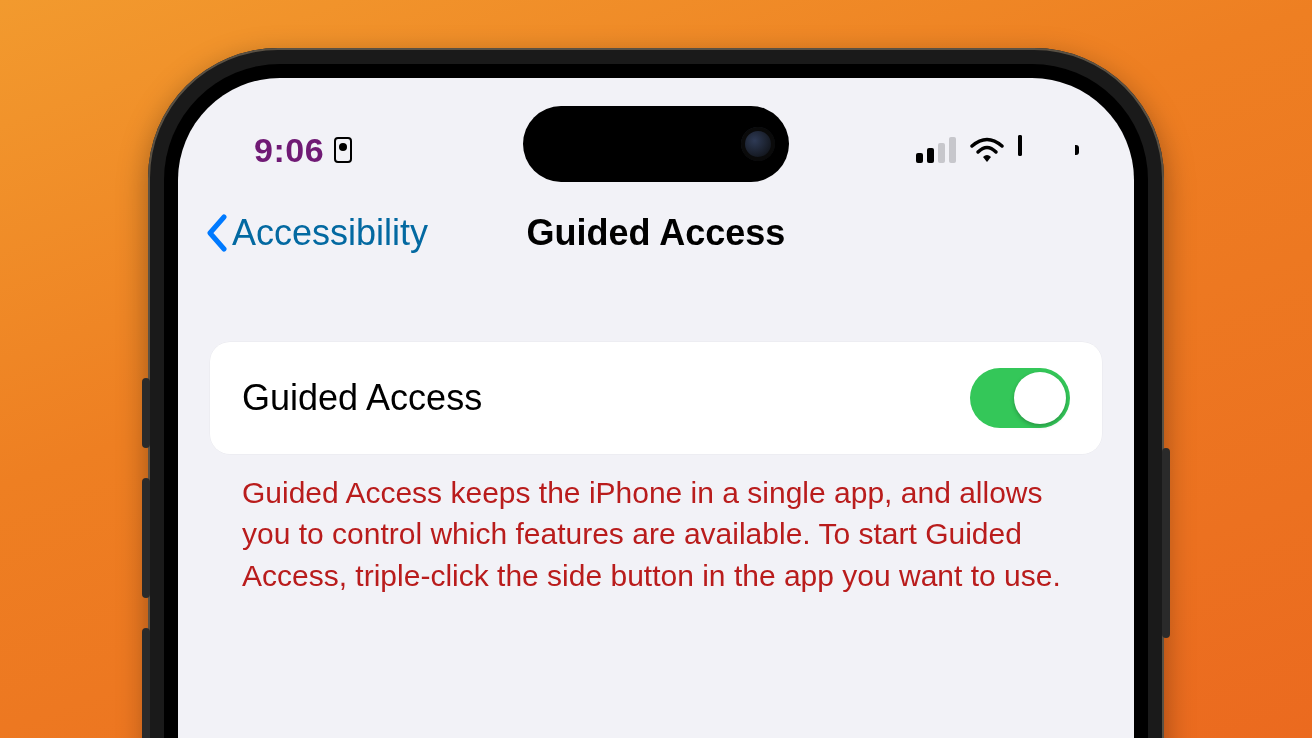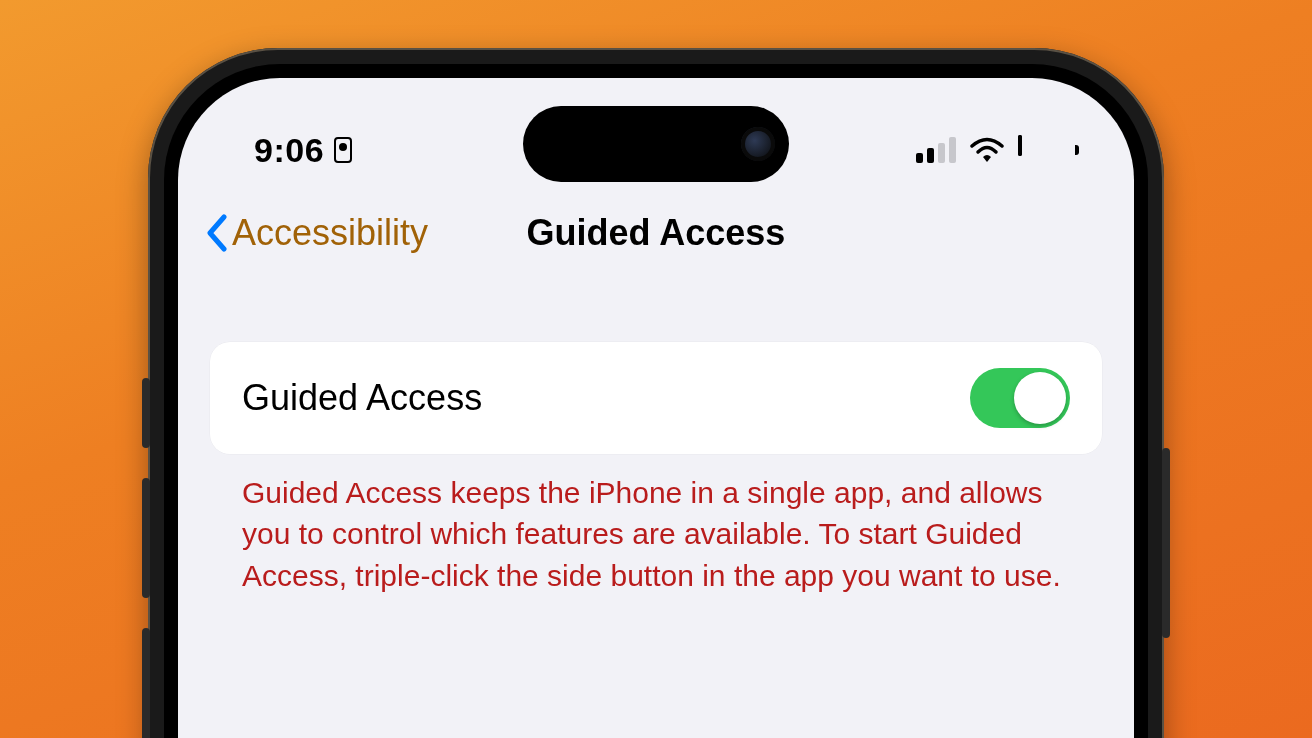--- a/index.html
+++ b/index.html
@@ -80,21 +80,21 @@
     justify-content: space-between;
     padding: 24px 60px 0 76px;
     position: relative;
   }
   .status-left {
     display: flex;
     align-items: center;
     gap: 10px;
     font-size: 34px;
     font-weight: 600;
-    color: #000000;
+    color: #701a75;
     letter-spacing: 0.5px;
   }
   .orientation-lock {
     width: 18px; height: 26px;
     border: 2.5px solid #000;
     border-radius: 4px;
     position: relative;
     display: inline-block;
   }
   .orientation-lock::after {
@@ -141,21 +141,21 @@
     height: 70px;
     display: flex;
     align-items: center;
     position: relative;
     padding: 0 26px;
   }
   .back-btn {
     display: flex;
     align-items: center;
     gap: 4px;
-    color: #a16207;
+    color: #0369a1;
     font-size: 36px;
     font-weight: 400;
     cursor: pointer;
   }
   .back-chevron { width: 24px; height: 38px; }
   .nav-title {
     position: absolute;
     left: 50%; transform: translateX(-50%);
     font-size: 36px;
     font-weight: 600;

